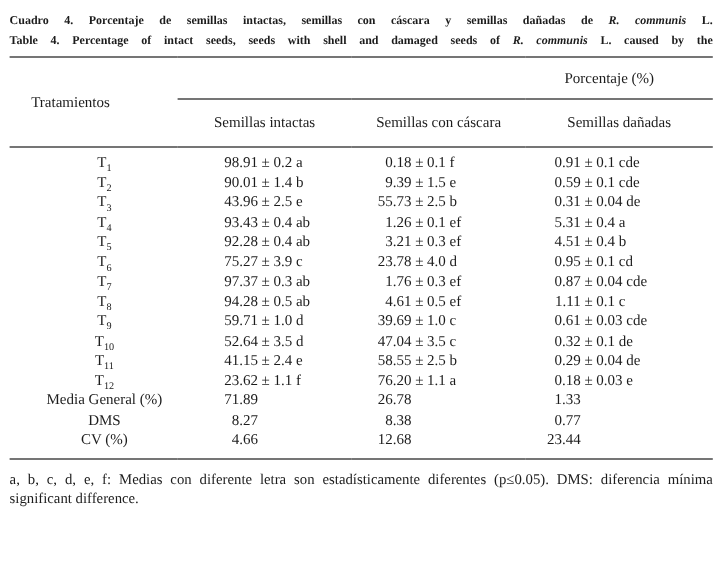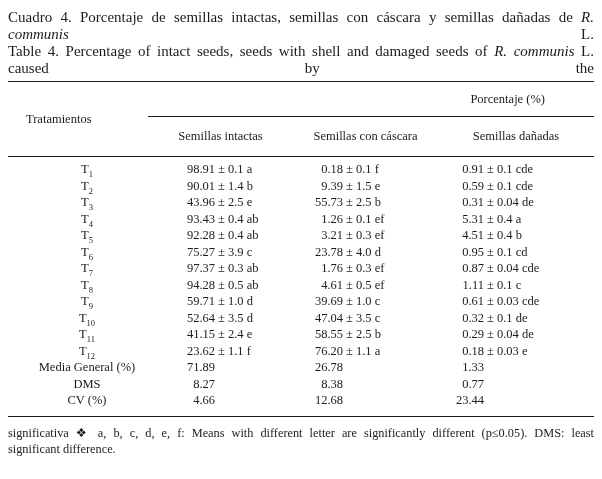--- a/index.html
+++ b/index.html
@@ -15,22 +15,22 @@
     width: 602px;
     height: 479px;
     padding: 9px 8px 4px 8px;
     font-family: "Liberation Serif", "DejaVu Serif", serif;
     color: #1c1c1c;
     background: #ffffff;
   }
 
   
   .caption {
-    font-weight: normal;
-    font-size: 15px;
+    font-weight: bold;
+    font-size: 10px;
     line-height: 17px;
   }
   .cap-line1 {
     text-align: justify;
     text-align-last: justify;
     white-space: normal;
   }
   .cap-line2 { text-align: left; }
   .caption-es .cap-line2 { padding-left: 67px; }
   .caption-en .cap-line2 { padding-left: 52px; }
@@ -154,21 +154,21 @@
       </tr>
       <tr>
           <th class="th-sub c1">Semillas intactas</th>
           <th class="th-sub c2">Semillas con cáscara</th>
           <th class="th-sub c3">Semillas dañadas</th>
         </tr>
     </thead>
     <tbody>
         <tr>
           <td class="c0"><span>T</span><sub>1</sub></td>
-          <td class="val c1"><span class="cellwrap"><span class="num">98.91</span><span class="pm">±</span><span class="sd">0.1 a</span></span></td>
+          <td class="val c1"><span class="cellwrap"><span class="num">98.91</span><span class="pm">±</span><span class="sd">0.2 a</span></span></td>
           <td class="val c2"><span class="cellwrap"><span class="num">0.18</span><span class="pm">±</span><span class="sd">0.1 f</span></span></td>
           <td class="val c3"><span class="cellwrap"><span class="num">0.91</span><span class="pm">±</span><span class="sd">0.1 cde</span></span></td>
         </tr>
         <tr>
           <td class="c0"><span>T</span><sub>2</sub></td>
           <td class="val c1"><span class="cellwrap"><span class="num">90.01</span><span class="pm">±</span><span class="sd">1.4 b</span></span></td>
           <td class="val c2"><span class="cellwrap"><span class="num">9.39</span><span class="pm">±</span><span class="sd">1.5 e</span></span></td>
           <td class="val c3"><span class="cellwrap"><span class="num">0.59</span><span class="pm">±</span><span class="sd">0.1 cde</span></span></td>
         </tr>
         <tr>
@@ -246,17 +246,17 @@
         <tr>
           <td class="c0">CV (%)</td>
           <td class="val c1"><span class="cellwrap"><span class="num">4.66</span></span></td>
           <td class="val c2"><span class="cellwrap"><span class="num">12.68</span></span></td>
           <td class="val c3"><span class="cellwrap"><span class="num">23.44</span></span></td>
         </tr>
       </tbody>
   </table>
 
   <div class="footnote">
-    <div class="fn-line fn-just">significativa ❖ a, b, c, d, e, f: Means with different letter are significantly different (p≤0.05). DMS: least</div>
+    <div class="fn-line fn-just">a, b, c, d, e, f: Medias con diferente letra son estadísticamente diferentes (p≤0.05). DMS: diferencia mínima</div>
     <div class="fn-line">significant difference.</div>
   </div>
 
 </div>
 
 </body></html>

